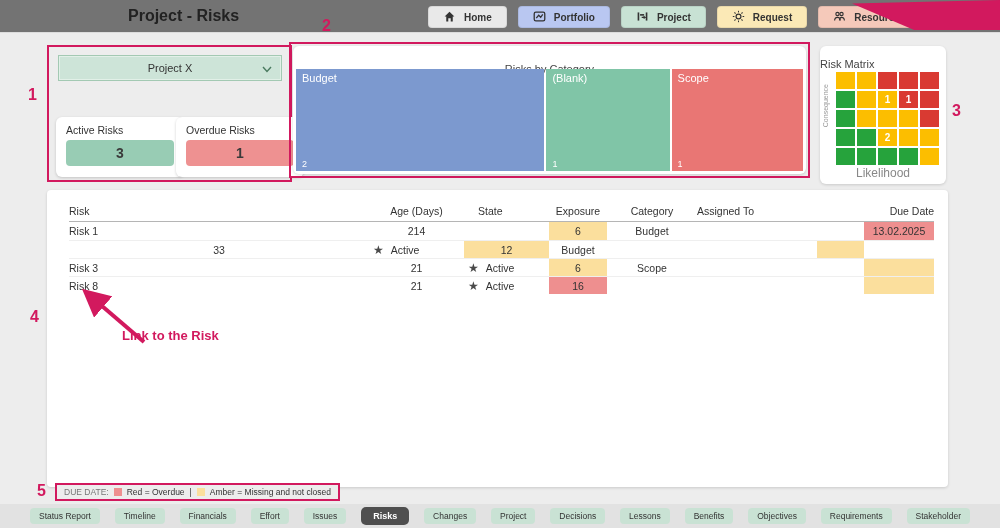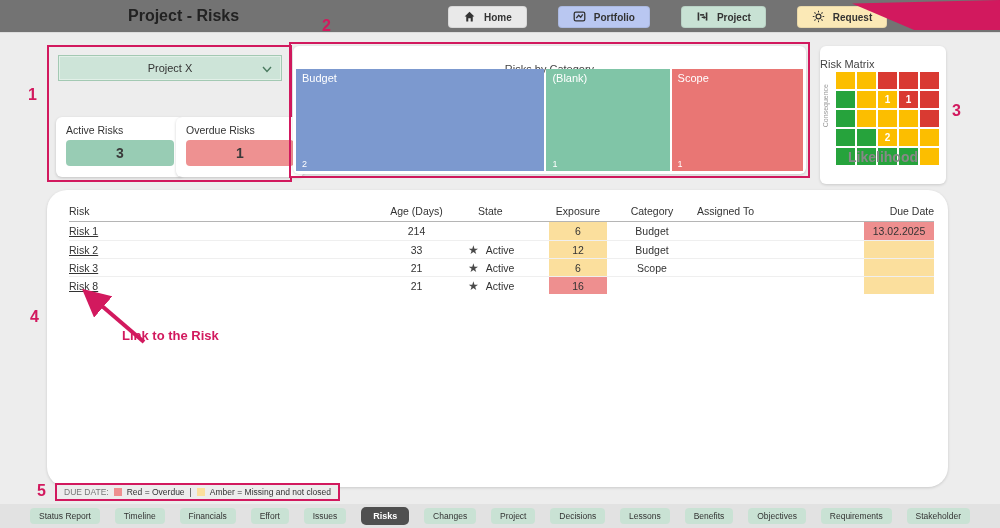--- a/index.html
+++ b/index.html
@@ -3,21 +3,21 @@
 <meta charset="utf-8">
 <style>
   * { margin:0; padding:0; box-sizing:border-box; }
   html,body { width:1000px; height:528px; }
   body { font-family:"Liberation Sans", sans-serif; background:#ededed; position:relative; overflow:hidden; }
 
   
   .header { position:absolute; top:0; left:0; width:1000px; height:33px; background:#737373; border-bottom:1px solid #ddd; }
   .page-title { position:absolute; left:128px; top:7px; font-size:16px; font-weight:bold; color:#222; }
   .nav { position:absolute; left:428px; top:6px; display:flex; gap:11px; }
-  .nav-btn { display:flex; align-items:center; gap:8px; height:22px; padding:0 14px; border-radius:4px; font-size:10px; font-weight:bold; color:#333; border:1px solid rgba(0,0,0,0.07); cursor:pointer;margin-left:20px; }
+  .nav-btn { display:flex; align-items:center; gap:8px; height:22px; padding:0 14px; border-radius:4px; font-size:10px; font-weight:bold; color:#333; border:1px solid rgba(0,0,0,0.07); cursor:pointer; }
   .nav-btn svg { width:13px; height:13px; }
   .ribbon { position:absolute; left:852px; top:0; width:148px; height:30px; background:#d2195e; clip-path:polygon(0 12%, 100% 0, 100% 100%, 42% 100%); }
 
   
   .anno-num { position:absolute; color:#d2195e; font-size:16px; font-weight:bold; }
   .anno-box { position:absolute; border:2px solid #d2195e; pointer-events:none; }
   .anno-note { position:absolute; color:#d2195e; font-size:13px; font-weight:bold; }
 
   
   .dropdown { position:absolute; left:58px; top:55px; width:224px; height:26px; background:#cde4d8; border:1px solid #a3c9b3; box-shadow:inset 0 0 0 1px #e2f0e8; display:flex; align-items:center; justify-content:center; font-size:11px; color:#333; cursor:pointer; }
@@ -39,29 +39,29 @@
   .tm-blank  { flex:0 0 24.3%; background:#80c5a7; }
   .tm-scope  { flex:1; background:#e97674; }
 
   
   .matrix-panel { position:absolute; left:820px; top:46px; width:126px; height:138px; background:#fff; border-radius:6px; box-shadow:0 1px 3px rgba(0,0,0,0.15); }
   .matrix-title { text-align:left; font-size:11px; color:#444; padding-top:12px; }
   .matrix-grid { position:absolute; left:16px; top:26px; display:grid; grid-template-columns:repeat(5,19px); grid-auto-rows:17px; gap:2px; }
   .mcell { display:flex; align-items:center; justify-content:center; font-size:10px; font-weight:bold; color:#fff; }
   .mg { background:#26a33c; } .ma { background:#fcbe00; } .mr { background:#d93a32; }
   .matrix-ylab { position:absolute; left:2px; top:38px; font-size:7px; color:#999; writing-mode:vertical-rl; transform:rotate(180deg); }
-  .matrix-xlab { position:absolute; left:0; right:0; bottom:19px; text-align:center; font-size:14px; color:#888;font-weight:bold; }
-
-  
-  .table-panel { position:absolute; left:47px; top:190px; width:901px; height:297px; background:#fff; border-radius:20px; box-shadow:0 1px 3px rgba(0,0,0,0.15); padding:10px 14px 0 22px; }
+  .matrix-xlab { position:absolute; left:0; right:0; bottom:4px; text-align:center; font-size:12px; color:#888; }
+
+  
+  .table-panel { position:absolute; left:47px; top:190px; width:901px; height:297px; background:#fff; border-radius:4px; box-shadow:0 1px 3px rgba(0,0,0,0.15); padding:10px 14px 0 22px; }
   .trow { display:grid; grid-template-columns:300px 95px 85px 58px 90px 120px 1fr 70px; align-items:center; height:18px; font-size:10.5px; color:#333; }
   .thead { color:#333; height:22px; border-bottom:1px solid #b5b5b5; }
   .trow + .trow { border-top:1px solid #efefef; }
   .thead + .trow { border-top:none; }
-  .c-risk a { color:#333; text-decoration:underline; cursor:pointer; }
+  .c-risk a { color:#333; cursor:pointer; }
   .c-age { text-align:center; }
   .c-state { display:flex; align-items:center; gap:7px; padding-left:4px; }
   .c-state .star { font-size:12px; color:#4a4a4a; }
   .c-exp { text-align:center; height:100%; display:flex; align-items:center; justify-content:center; }
   .c-cat { text-align:center; }
   .c-due { text-align:center; height:100%; display:flex; align-items:center; justify-content:center; }
   .h-age { text-align:center; } .h-exp,.h-cat { text-align:center; } .h-due { text-align:right; }
   .bg-amber { background:#fbdf9d; }
   .bg-red { background:#ee8f8f; }
 
@@ -239,21 +239,20 @@
         <span></span>
       </div>
     <div class="c-exp bg-amber">6</div>
     <div class="c-cat">Budget</div>
     <div></div>
     <div></div>
     <div class="c-due bg-red">13.02.2025</div>
   </div>
 
   <div class="trow">
-    <div class="c-risk"><a>Risk 2</a></div>
     <div class="c-age">33</div>
     <div class="c-state">
         <span class="star">★</span>
         <span>Active</span>
       </div>
     <div class="c-exp bg-amber">12</div>
     <div class="c-cat">Budget</div>
     <div></div>
     <div></div>
     <div class="c-due bg-amber"></div>

